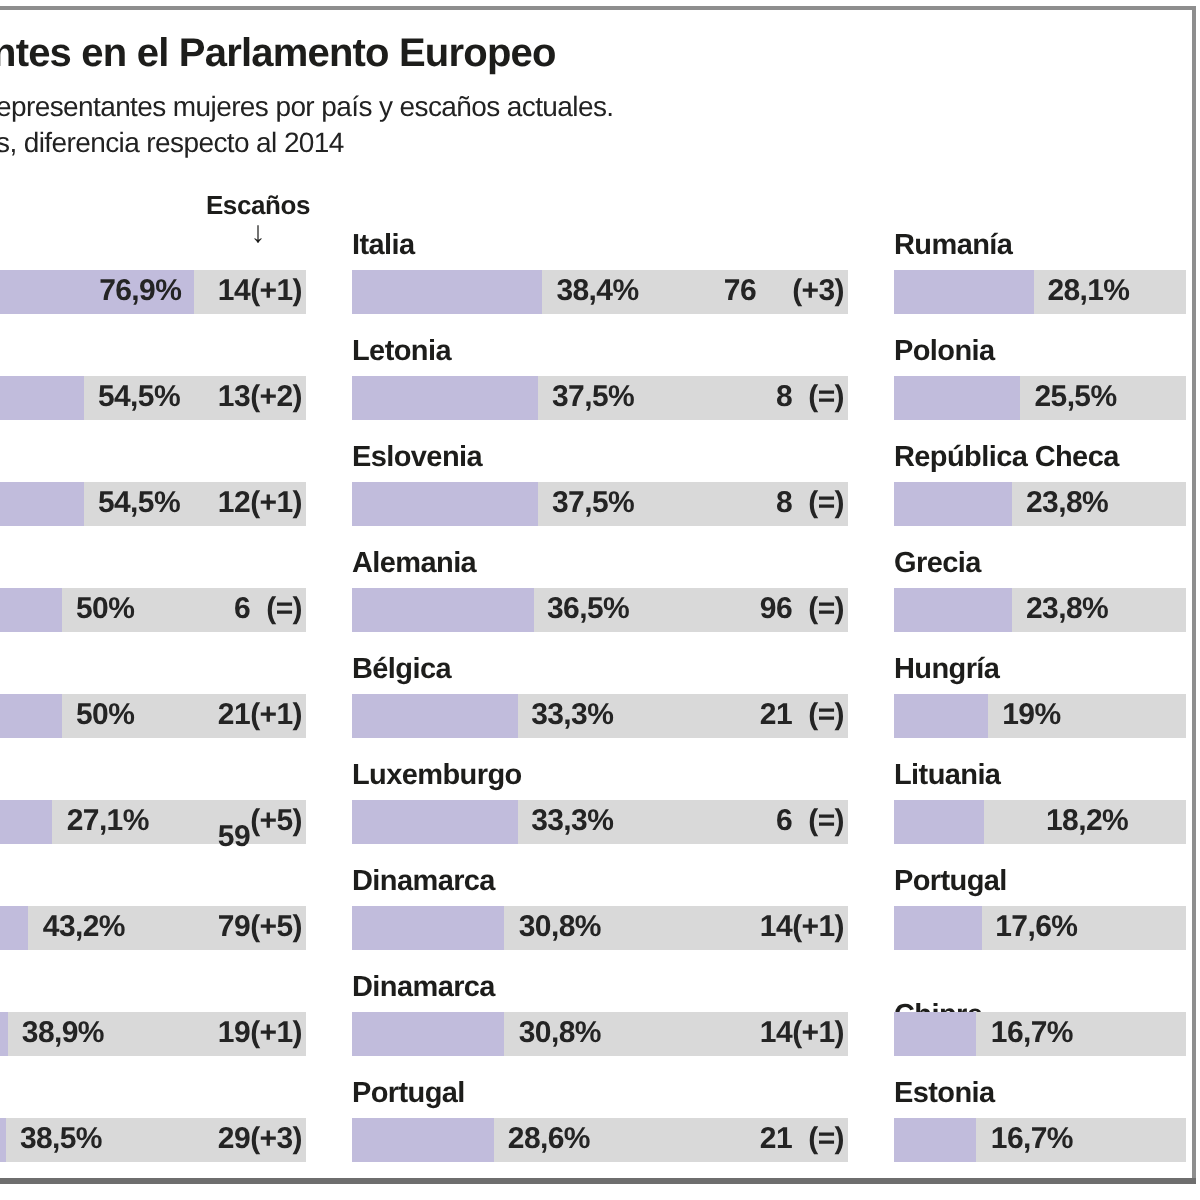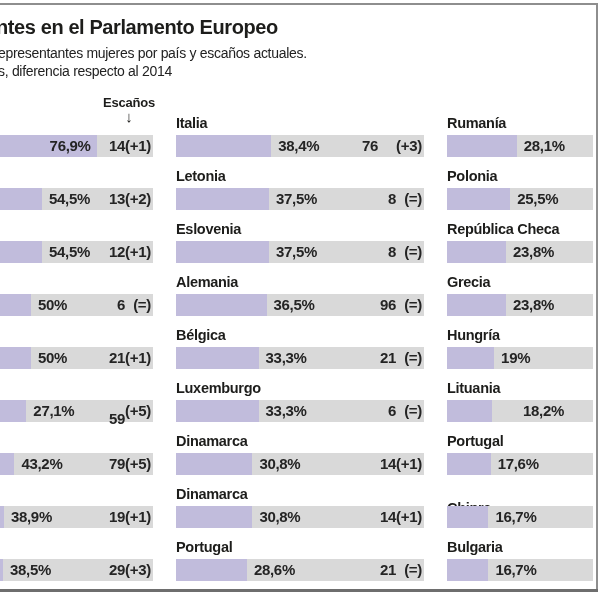--- a/index.html
+++ b/index.html
@@ -177,18 +177,18 @@
       <div class="fill" style="left: 447px; top: 400px; width: 45.136px; height: 22px;"></div>
       <div class="pct" style="top: 400px; height: 22px; line-height: 22px; left: 523px;">18,2%</div>
       <div class="country" style="left: 447px; top: 433px;">Portugal</div>
       <div class="track" style="left: 447px; top: 453px; width: 146px; height: 22px;"></div>
       <div class="fill" style="left: 447px; top: 453px; width: 43.648px; height: 22px;"></div>
       <div class="pct" style="top: 453px; height: 22px; line-height: 22px; left: 497.648px;">17,6%</div>
       <div class="country" style="left: 447px; top: 486px; margin-top: 14px;">Chipre</div>
       <div class="track" style="left: 447px; top: 506px; width: 146px; height: 22px;"></div>
       <div class="fill" style="left: 447px; top: 506px; width: 41.416px; height: 22px;"></div>
       <div class="pct" style="top: 506px; height: 22px; line-height: 22px; left: 495.416px;">16,7%</div>
-      <div class="country" style="left: 447px; top: 539px;">Bulgaria</div>
+      <div class="country" style="left: 447px; top: 539px;">Estonia</div>
       <div class="track" style="left: 447px; top: 559px; width: 146px; height: 22px;"></div>
       <div class="fill" style="left: 447px; top: 559px; width: 41.416px; height: 22px;"></div>
       <div class="pct" style="top: 559px; height: 22px; line-height: 22px; left: 495.416px;">16,7%</div>
     </div>
 </div>
 
 </body></html>

